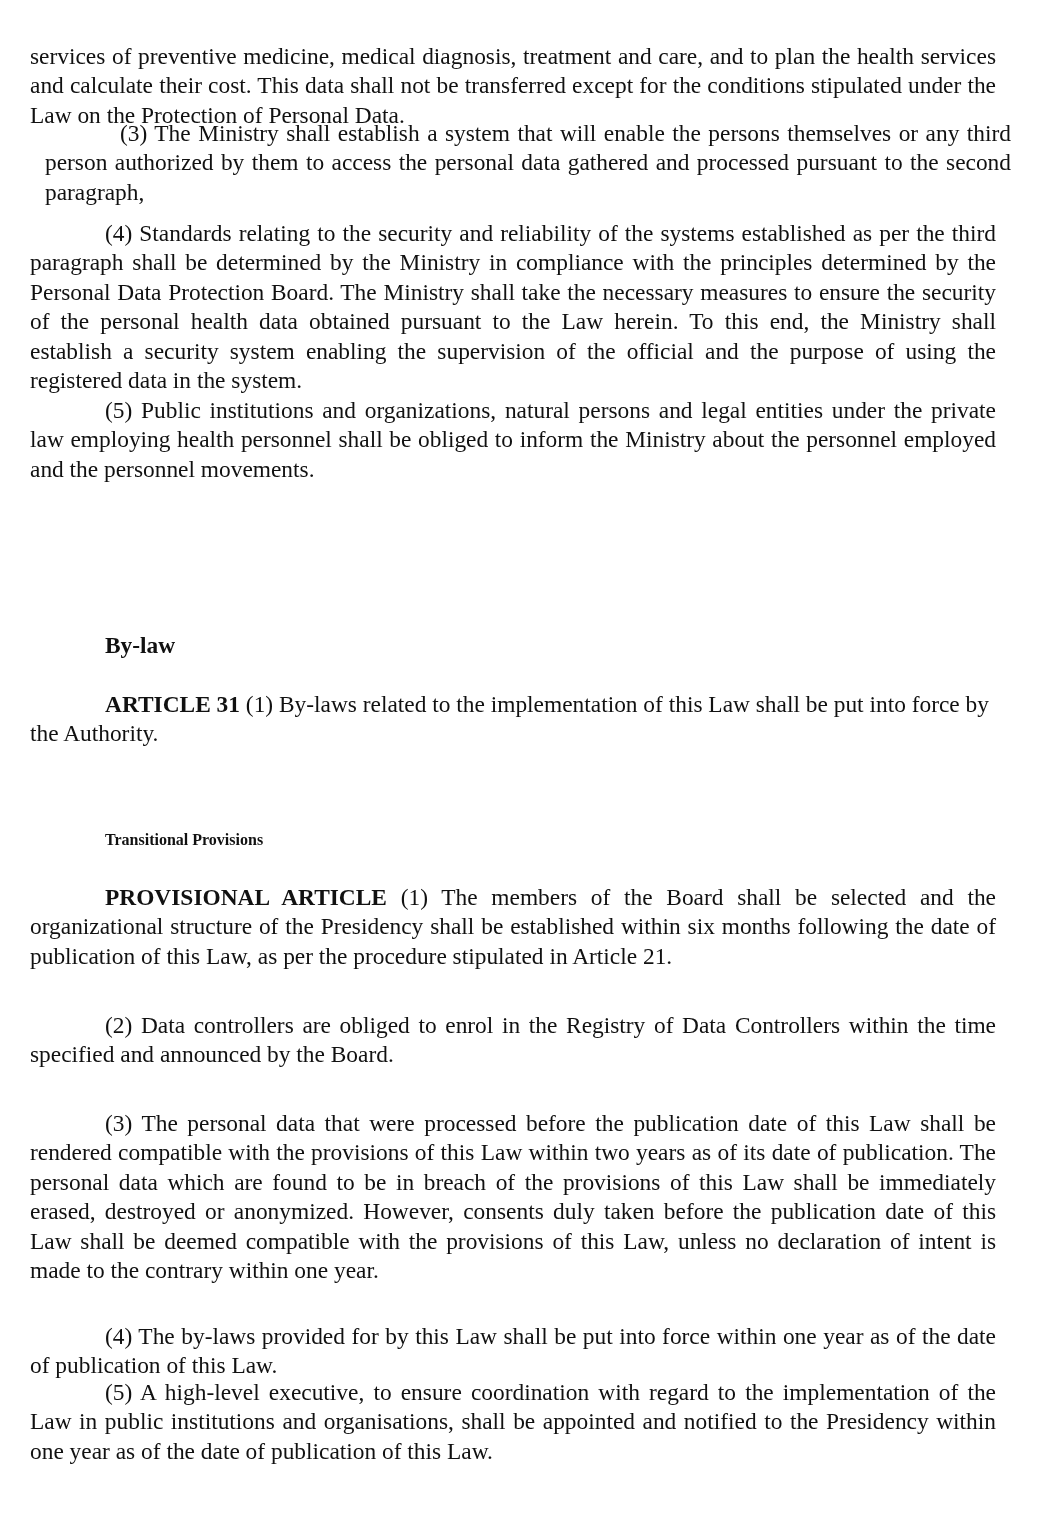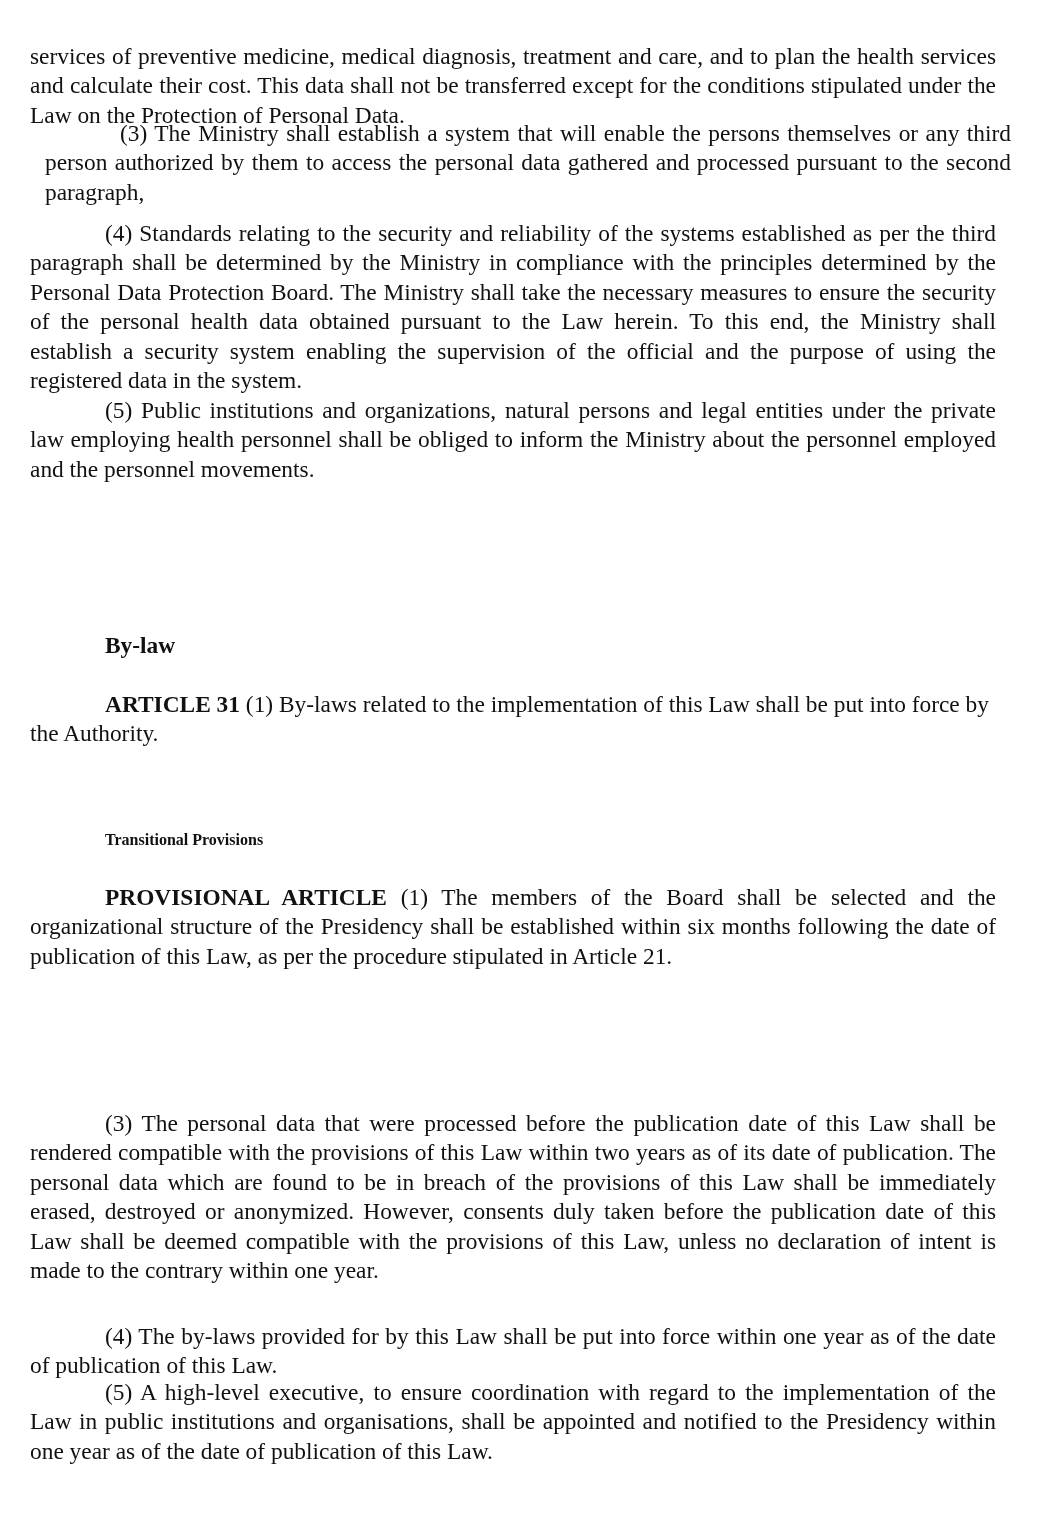--- a/index.html
+++ b/index.html
@@ -29,17 +29,18 @@
   <p class="blk j ind" style="top:396px;">(5) Public institutions and organizations, natural persons and legal entities under the private law employing health personnel shall be obliged to inform the Ministry about the personnel employed and the personnel movements.</p>
 
   <h3 class="head" style="top:631px; font-size:23.4px;">By-law</h3>
 
   <p class="blk ind" style="top:690px;"><b>ARTICLE 31</b><span> (1) By-laws related to the implementation of this Law shall be put into force by the Authority.</span></p>
 
   <h3 class="head" style="top:825px; font-size:16px;">Transitional Provisions</h3>
 
   <p class="blk j ind" style="top:883px;"><b>PROVISIONAL ARTICLE</b><span> (1) The members of the Board shall be selected and the organizational structure of the Presidency shall be established within six months following the date of publication of this Law, as per the procedure stipulated in Article 21.</span></p>
 
+  <p class="blk j ind" style="top:1011px;">(2) Data controllers are obliged to enrol in the Registry of Data Controllers within the time specified and announced by the Board.</p>
   <p class="blk j ind" style="top:1109px;">(3) The personal data that were processed before the publication date of this Law shall be rendered compatible with the provisions of this Law within two years as of its date of publication. The personal data which are found to be in breach of the provisions of this Law shall be immediately erased, destroyed or anonymized. However, consents duly taken before the publication date of this Law shall be deemed compatible with the provisions of this Law, unless no declaration of intent is made to the contrary within one year.</p>
   <p class="blk j ind" style="top:1322px;">(4) The by-laws provided for by this Law shall be put into force within one year as of the date of publication of this Law.</p>
   <p class="blk j ind" style="top:1378px;">(5) A high-level executive, to ensure coordination with regard to the implementation of the Law in public institutions and organisations, shall be appointed and notified to the Presidency within one year as of the date of publication of this Law.</p>
 
 </div>
 
 </body></html>

